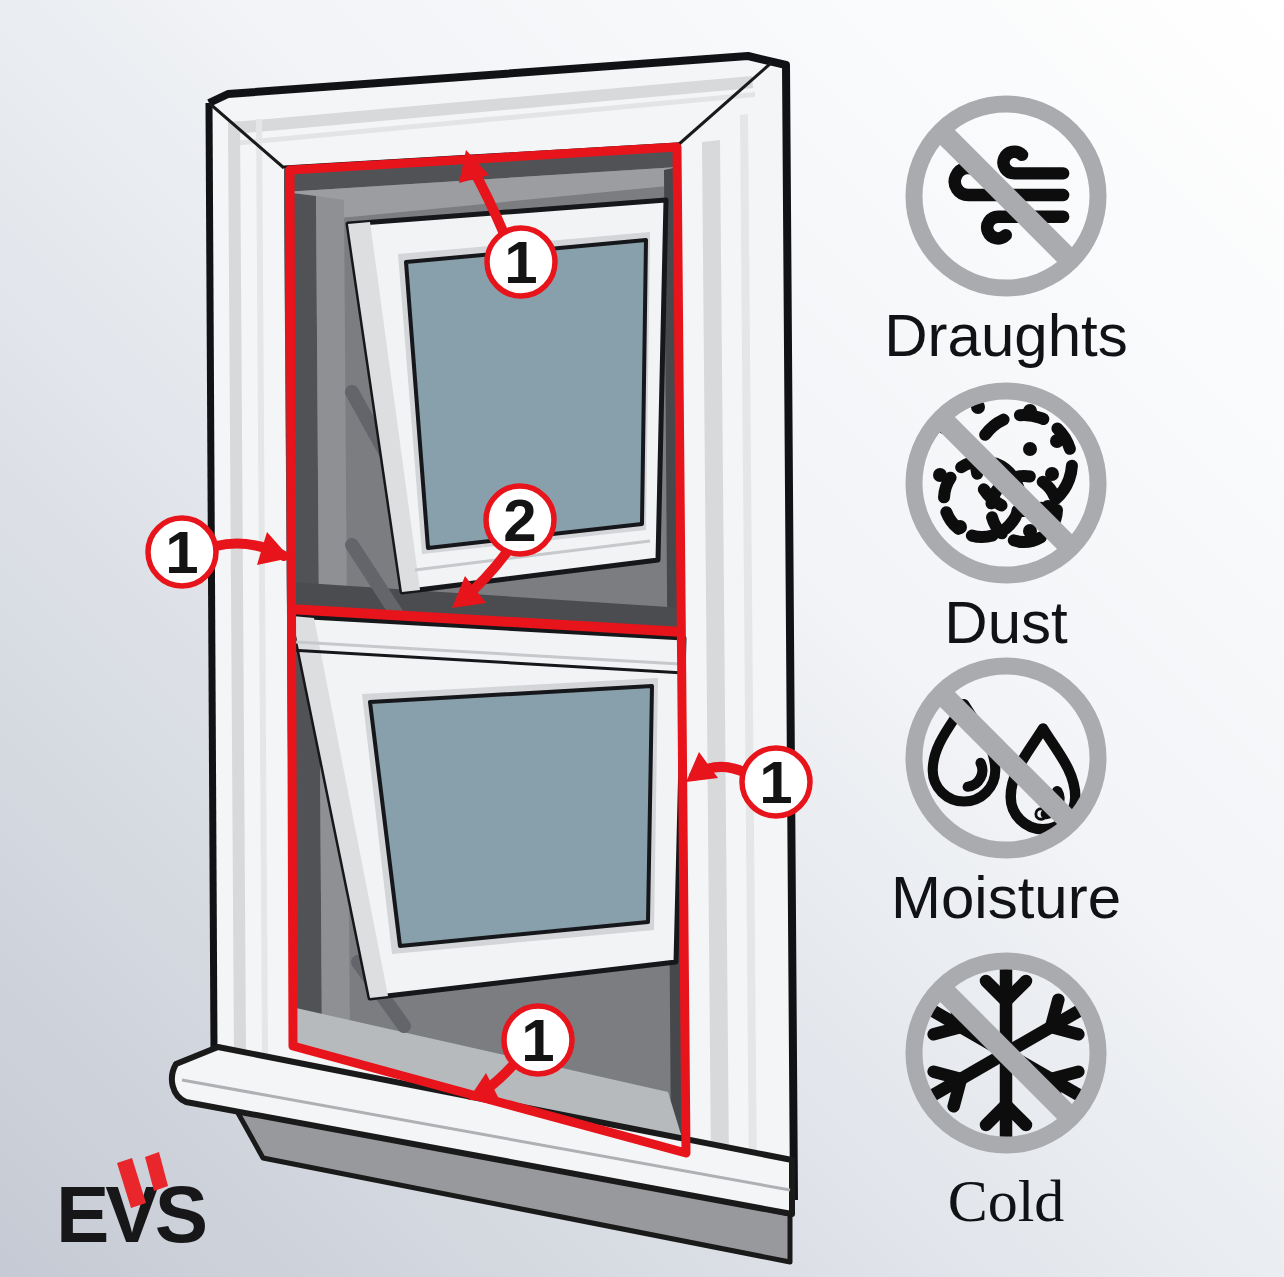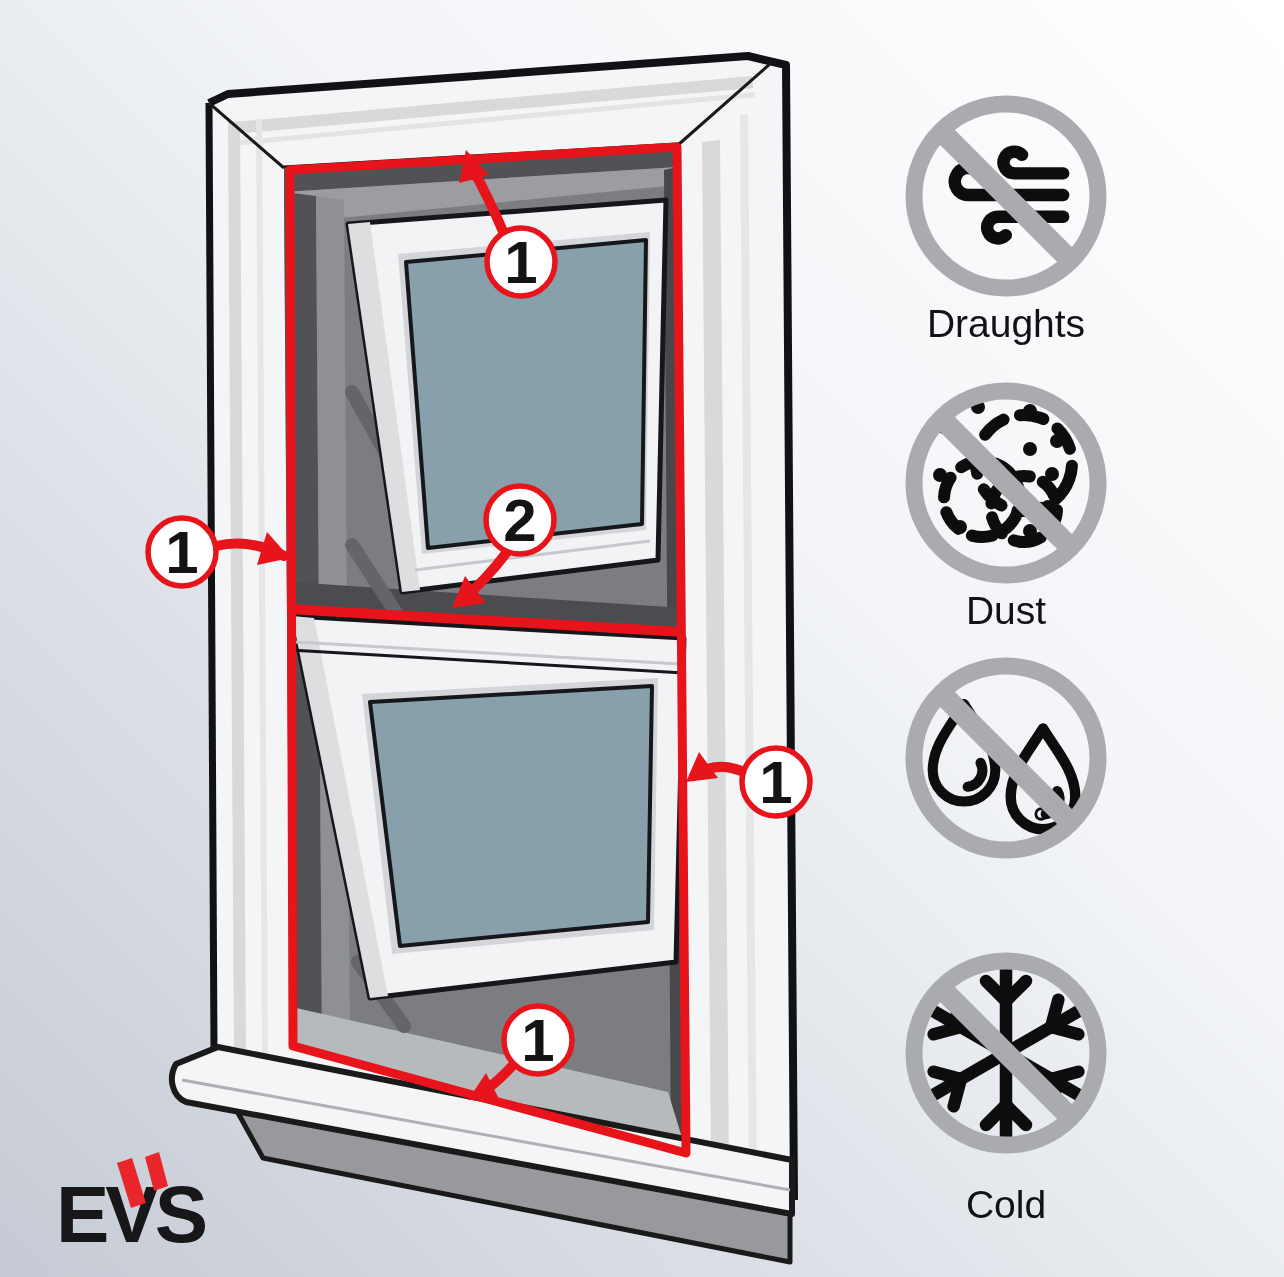--- a/index.html
+++ b/index.html
@@ -6,22 +6,22 @@
   body{width:1284px;height:1277px;overflow:hidden;}
   .stage{
     position:relative;width:1284px;height:1277px;
     background:linear-gradient(225deg,#ffffff 0%,#f2f4f7 40%,#c5cad4 100%);
     font-family:"Liberation Sans",sans-serif;
   }
   .art{position:absolute;left:0;top:0;}
   .benefits{position:absolute;left:0;top:0;width:1284px;height:1277px;pointer-events:none;}
   .benefit{position:absolute;left:876px;width:260px;display:flex;flex-direction:column;align-items:center;}
   .benefit svg{width:208px;height:208px;display:block;}
-  .blabel{margin-top:4px;font-size:39px;color:#111215;line-height:1.05;}
-  .benefit:nth-child(4) .blabel{margin-top:28px;}
+  .blabel{margin-top:4px;font-size:60px;color:#111215;line-height:1.05;}
+  .benefit:nth-child(4) .blabel{margin-top:13px;font-family:Liberation Serif, serif;}
   .b1{top:92px;} .b2{top:379px;align-items:center;} .b3{top:654px;} .b4{top:949px;}
 </style>
 </head>
 <body>
 
 <div class="stage">
 
   <svg class="art" width="1284" height="1277" viewBox="0 0 1284 1277">
 
     <g>
@@ -184,20 +184,21 @@
           </g>
           <g transform="translate(141,122) scale(0.95)">
             <path d="M0,-50 C14,-27 34,-5 34,22 A34,34 0 1 1 -34,22 C-34,-5 -14,-27 0,-50 Z"></path>
             <path d="M15,16 a16,16 0 0 1 -12,24"></path>
             <circle cx="-2" cy="40" r="1.5"></circle>
           </g>
         </g>
         <circle cx="104" cy="104" r="92" fill="none" stroke="#a9abae" stroke-width="17"></circle>
         <line x1="40" y1="40" x2="168" y2="168" stroke="#a9abae" stroke-width="21"></line>
       </svg>
+      <div class="blabel">Moisture</div>
     </div>
 
     <div class="benefit b4">
       <svg viewBox="0 0 208 208">
         <g stroke="#0d0d0e" stroke-width="12.5" stroke-linecap="round" fill="none">
           <g transform="rotate(0 104 104)">
             <path d="M104,20 L104,188"></path>
             <path d="M104,52 L84,32 M104,52 L124,32 M104,156 L84,176 M104,156 L124,176"></path>
           </g>
           <g transform="rotate(60 104 104)">

